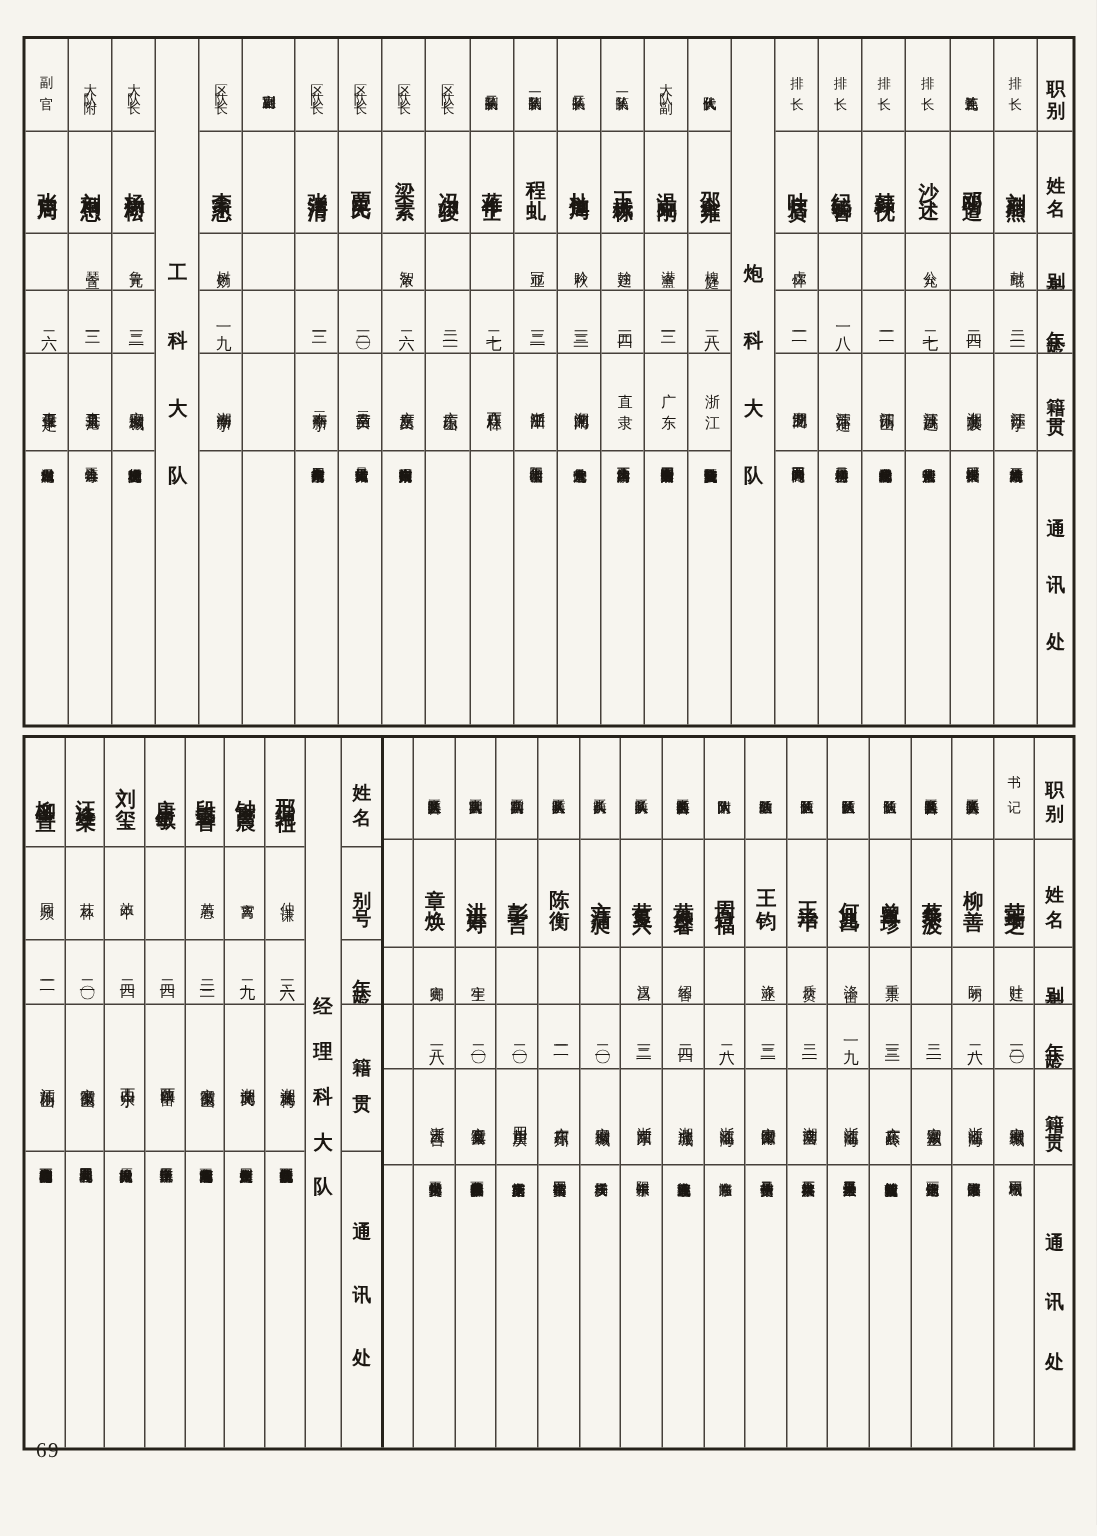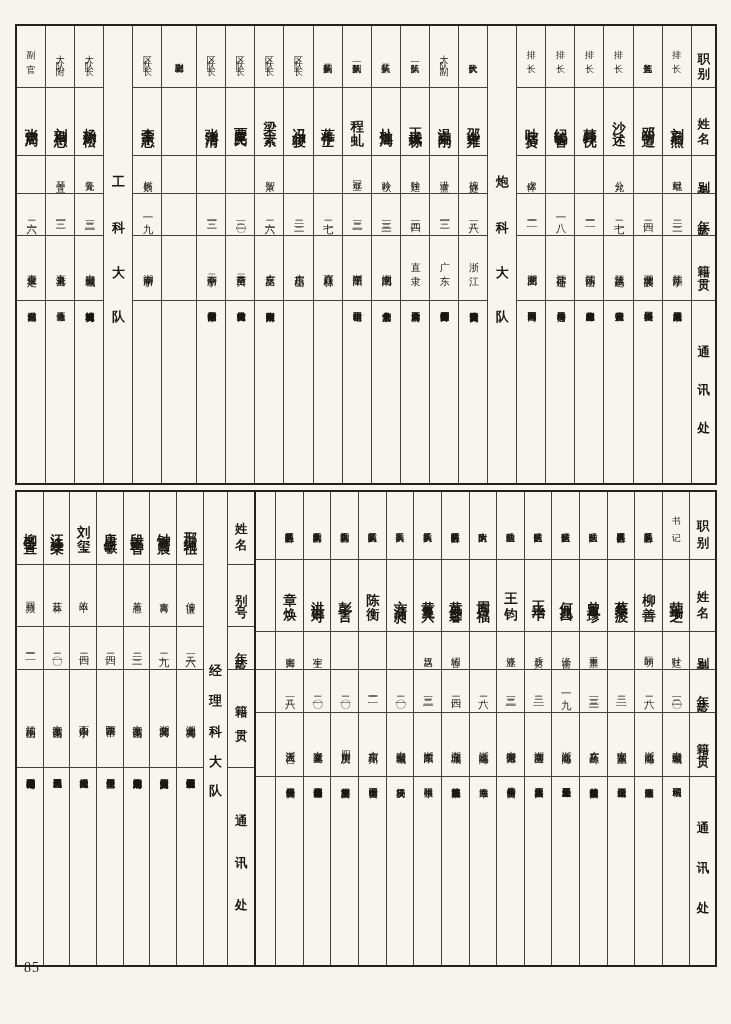--- a/index.html
+++ b/index.html
@@ -920,14 +920,14 @@
             <div class="cell h-cell" style="flex: 0 0 64px;">
               <span class="vtext t-header" style="letter-spacing: 12px;">籍贯</span>
             </div>
             <div class="cell h-cell" style="flex: 1 1 0px;">
               <span class="vtext t-header" style="letter-spacing: 40px;">通讯处</span>
             </div>
           </div>
         </div>
     </div>
   </div>
-  <div class="pagenum">85</div>
+  <div class="pagenum">69</div>
 </div>
 
 </body></html>

